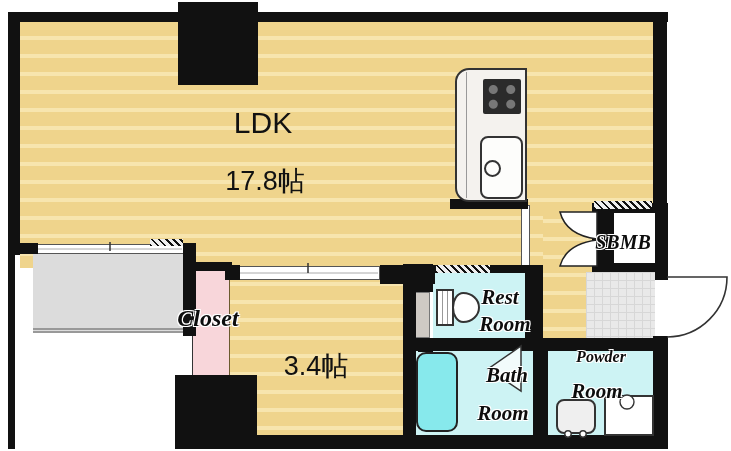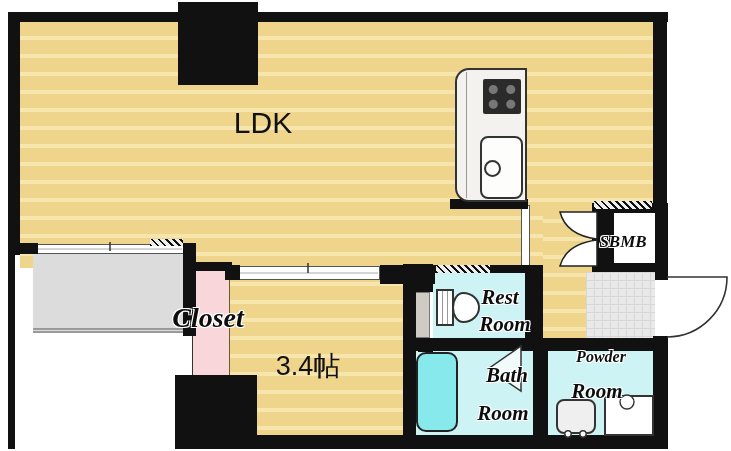--- a/index.html
+++ b/index.html
@@ -125,23 +125,24 @@
 
     <g>
       <circle cx="568" cy="434" r="3.2" fill="#fff" stroke="#333" stroke-width="1.4"></circle>
       <circle cx="583" cy="434" r="3.2" fill="#fff" stroke="#333" stroke-width="1.4"></circle>
     </g>
 
     <circle cx="627" cy="402" r="7" fill="#fff" stroke="#333" stroke-width="1.4"></circle>
   </svg>
 
   <div class="lbl-sans" style="left:263px;top:123px;font-size:30px;">LDK</div>
-  <div class="lbl-sans" style="left:308px;top:366px;font-size:27px;">3.4帖</div>
-  <div class="lbl" style="left:208px;top:318px;font-size:28px;">Closet</div>
+  <div class="lbl-sans" style="left:265px;top:181px;font-size:27px;">17.8帖</div>
+  <div class="lbl-sans" style="left:316px;top:366px;font-size:27px;">3.4帖</div>
+  <div class="lbl" style="left:208px;top:318px;font-size:24px;">Closet</div>
   <div class="lbl" style="left:500px;top:297px;font-size:21px;">Rest</div>
   <div class="lbl" style="left:505px;top:324px;font-size:21px;">Room</div>
   <div class="lbl" style="left:507px;top:375px;font-size:21px;">Bath</div>
   <div class="lbl" style="left:503px;top:413px;font-size:21px;">Room</div>
   <div class="lbl" style="left:601px;top:357px;font-size:16px;">Powder</div>
   <div class="lbl" style="left:597px;top:391px;font-size:21px;">Room</div>
-  <div class="lbl" style="left:623px;top:242px;font-size:17px;">SBMB</div>
+  <div class="lbl" style="left:623px;top:242px;font-size:20px;">SBMB</div>
 
 </div>
 
 </body></html>

